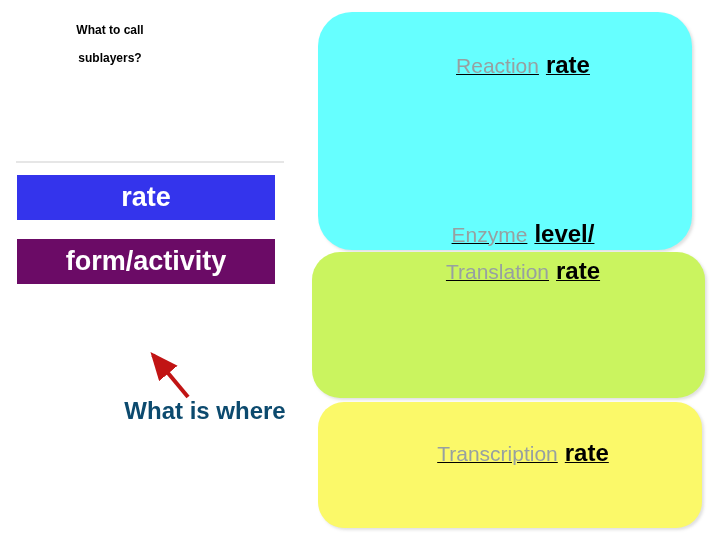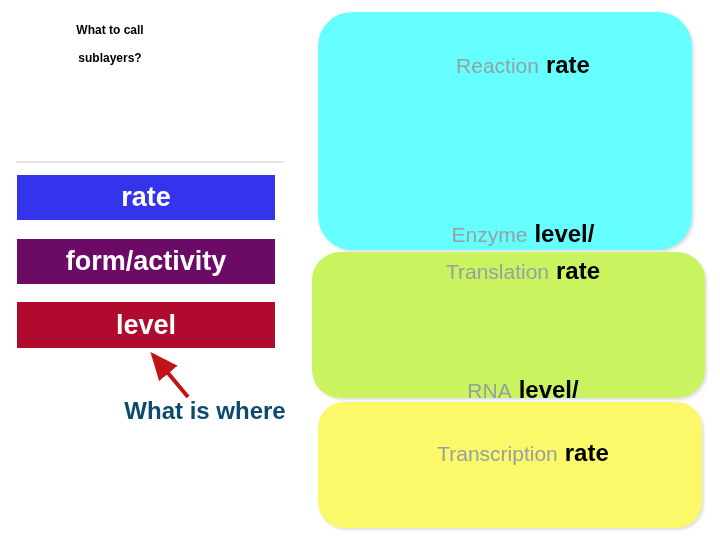--- a/index.html
+++ b/index.html
@@ -51,21 +51,21 @@
     left: 312px; top: 252px; width: 393px; height: 146px;
     border-radius: 28px; background: #caf45f;
   }
   .layer-bot {
     left: 318px; top: 402px; width: 384px; height: 126px;
     border-radius: 26px; background: #fbf969;
   }
 
   .layer-label {
     position: absolute; left: 332px; width: 382px;
-    text-align: center; line-height: 30px; white-space: nowrap;
+    text-align: center; line-height: 30px; white-space: nowrap; text-decoration: underline;
   }
   .layer-label .prefix {
     color: #97a0a1; font-size: 21px; font-weight: normal; margin-right: 7px;
   }
   .layer-label .bold {
     color: #000000; font-size: 24px; font-weight: bold;
   }
   .lbl1 { top: 50px; }
   .lbl2 { top: 128px; }
   .lbl3 { top: 219px; }
@@ -85,23 +85,20 @@
   </div>
 
   <div class="divider"></div>
 
   <div class="bar bar-rate">
     <span>rate</span>
   </div>
   <div class="bar bar-form">
     <span>form/activity</span>
   </div>
-  <div class="bar bar-level">
-    <span>level</span>
-  </div>
 
   <svg class="arrow-svg" width="60" height="60" viewBox="0 0 60 60">
     <defs>
       <marker id="ah" markerWidth="8" markerHeight="8" refX="6" refY="3" orient="auto">
         <path d="M0,0 L7,3 L0,6 z" fill="#c11414"></path>
       </marker>
     </defs>
     <line x1="50" y1="53" x2="15" y2="11" stroke="#c11414" stroke-width="4" marker-end="url(#ah)"></line>
   </svg>
   <div class="annotation">What is where</div>
@@ -112,20 +109,17 @@
 
   <div class="layer-label lbl1">
     <span class="prefix">Reaction</span><span class="bold">rate</span>
   </div>
   <div class="layer-label lbl3">
     <span class="prefix">Enzyme</span><span class="bold">level/</span>
   </div>
   <div class="layer-label lbl4">
     <span class="prefix">Translation</span><span class="bold">rate</span>
   </div>
-  <div class="layer-label lbl6">
-    <span class="prefix">RNA</span><span class="bold">level/</span>
-  </div>
   <div class="layer-label lbl7">
     <span class="prefix">Transcription</span><span class="bold">rate</span>
   </div>
 
 </div>
 
 </body></html>

